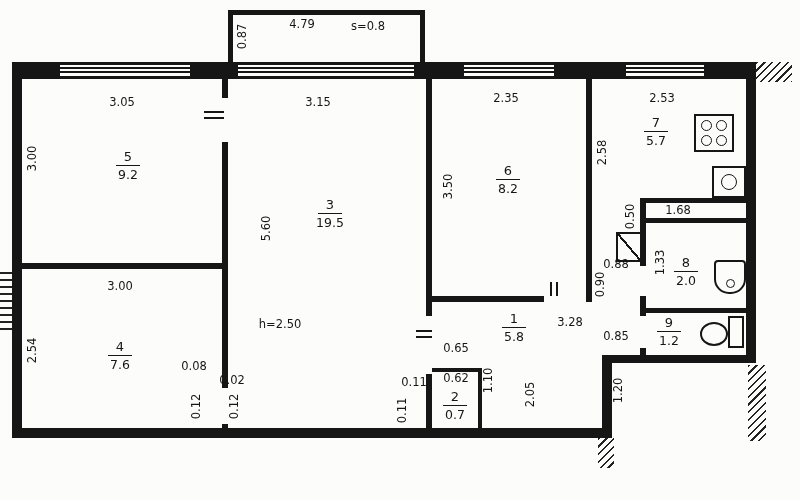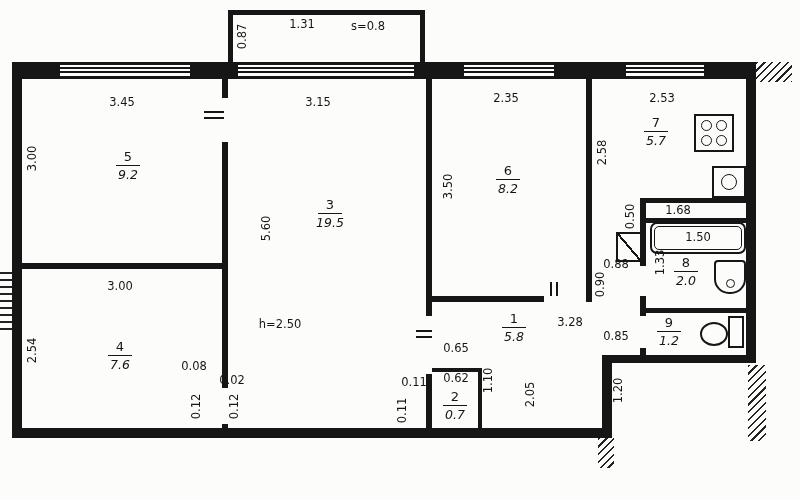--- a/index.html
+++ b/index.html
@@ -6,40 +6,40 @@
   .plan{position:relative;width:800px;height:500px;background:#fcfcfa;overflow:hidden;
         font-family:"DejaVu Sans",sans-serif;color:#161616;}
   .wall{position:absolute;background:#161616;}
   .hatch{position:absolute;background:repeating-linear-gradient(135deg,#222 0 1.6px,transparent 1.6px 5.5px);}
   .hatch-h{position:absolute;background:repeating-linear-gradient(to bottom,#222 0 2px,transparent 2px 7px);}
   .dim{position:absolute;font-size:11.5px;text-align:center;white-space:nowrap;height:13px;line-height:13px;}
   .v{width:36px;transform:rotate(-90deg);}
   .room-label{position:absolute;text-align:center;}
   .room-label .num{display:inline-block;min-width:14px;padding:0 5px 1px;border-bottom:1.5px solid #161616;
         font-size:13px;line-height:14px;}
-  .room-label .area{font-size:12.5px;line-height:15px;padding-top:1px;font-style:italic;}
+  .room-label .area{font-size:12.5px;line-height:15px;padding-top:1px;}
   .fixture{position:absolute;border:2px solid #161616;background:transparent;box-sizing:border-box;}
   .burner{position:absolute;width:11px;height:11px;border:1.5px solid #161616;border-radius:50%;box-sizing:border-box;}
   .circle{position:absolute;border:1.5px solid #161616;border-radius:50%;box-sizing:border-box;}
   .tub{border-radius:7px;}
   .tub-inner{position:absolute;left:2px;top:2px;right:2px;bottom:2px;border:1px solid #161616;border-radius:5px;}
   .tub-label{position:absolute;left:0;right:0;top:7px;text-align:center;font-size:11.5px;}
   .duct{position:absolute;border:2px solid #161616;box-sizing:border-box;
         background:linear-gradient(to top right,transparent 47%,#161616 47%,#161616 53%,transparent 53%);}
 </style>
 </head>
 <body>
 
 <div class="plan">
 
   <div class="wall" style="left:228px;top:10px;width:197px;height:5px"></div>
   <div class="wall" style="left:228px;top:10px;width:5px;height:52px"></div>
   <div class="wall" style="left:420px;top:10px;width:5px;height:52px"></div>
   <div class="dim v" style="left:224px;top:30px">0.87</div>
-  <div class="dim" style="left:278px;top:18px;width:48px">1.31</div>
+  <div class="dim" style="left:278px;top:18px;width:48px">4.79</div>
   <div class="dim" style="left:344px;top:20px;width:48px">s=0.8</div>
 
   <div class="wall" style="left:12px;top:62px;width:744px;height:3px"></div>
   <div class="wall" style="left:12px;top:76px;width:744px;height:3px"></div>
   <div class="wall" style="left:12px;top:62px;width:48px;height:17px"></div>
   <div class="wall" style="left:190px;top:62px;width:48px;height:17px"></div>
   <div class="wall" style="left:414px;top:62px;width:50px;height:17px"></div>
   <div class="wall" style="left:554px;top:62px;width:72px;height:17px"></div>
   <div class="wall" style="left:704px;top:62px;width:52px;height:17px"></div>
   <div class="wall" style="left:60px;top:67px;width:130px;height:2px"></div>
@@ -117,21 +117,21 @@
   </div>
   <div class="room-label" style="left:666px;top:252px;width:40px">
     <div class="num">8</div>
     <div class="area">2.0</div>
   </div>
   <div class="room-label" style="left:650px;top:312px;width:38px">
     <div class="num">9</div>
     <div class="area">1.2</div>
   </div>
 
-  <div class="dim" style="left:98px;top:96px;width:48px">3.45</div>
+  <div class="dim" style="left:98px;top:96px;width:48px">3.05</div>
   <div class="dim v" style="left:14px;top:152px">3.00</div>
   <div class="dim" style="left:294px;top:96px;width:48px">3.15</div>
   <div class="dim v" style="left:248px;top:222px">5.60</div>
   <div class="dim" style="left:248px;top:318px;width:64px">h=2.50</div>
   <div class="dim" style="left:482px;top:92px;width:48px">2.35</div>
   <div class="dim v" style="left:430px;top:180px">3.50</div>
   <div class="dim" style="left:638px;top:92px;width:48px">2.53</div>
   <div class="dim v" style="left:584px;top:146px">2.58</div>
   <div class="dim" style="left:654px;top:204px;width:48px">1.68</div>
   <div class="dim" style="left:96px;top:280px;width:48px">3.00</div>
@@ -158,24 +158,20 @@
     <div class="burner" style="left:5px;top:4px"></div>
     <div class="burner" style="left:20px;top:4px"></div>
     <div class="burner" style="left:5px;top:19px"></div>
     <div class="burner" style="left:20px;top:19px"></div>
   </div>
 
   <div class="fixture" style="left:712px;top:166px;width:34px;height:32px">
     <div class="circle" style="left:7px;top:6px;width:16px;height:16px"></div>
   </div>
 
-  <div class="fixture tub" style="left:650px;top:222px;width:96px;height:32px">
-    <div class="tub-inner"></div>
-    <div class="tub-label dim" style="position:absolute">1.50</div>
-  </div>
 
   <div class="fixture" style="left:714px;top:260px;width:32px;height:34px;border-radius:4px 4px 15px 15px">
     <div class="circle" style="left:10px;top:17px;width:9px;height:9px"></div>
   </div>
 
   <div class="fixture" style="left:700px;top:322px;width:28px;height:24px;border-radius:50%"></div>
   <div class="fixture" style="left:728px;top:316px;width:16px;height:32px"></div>
 
 </div>
 

